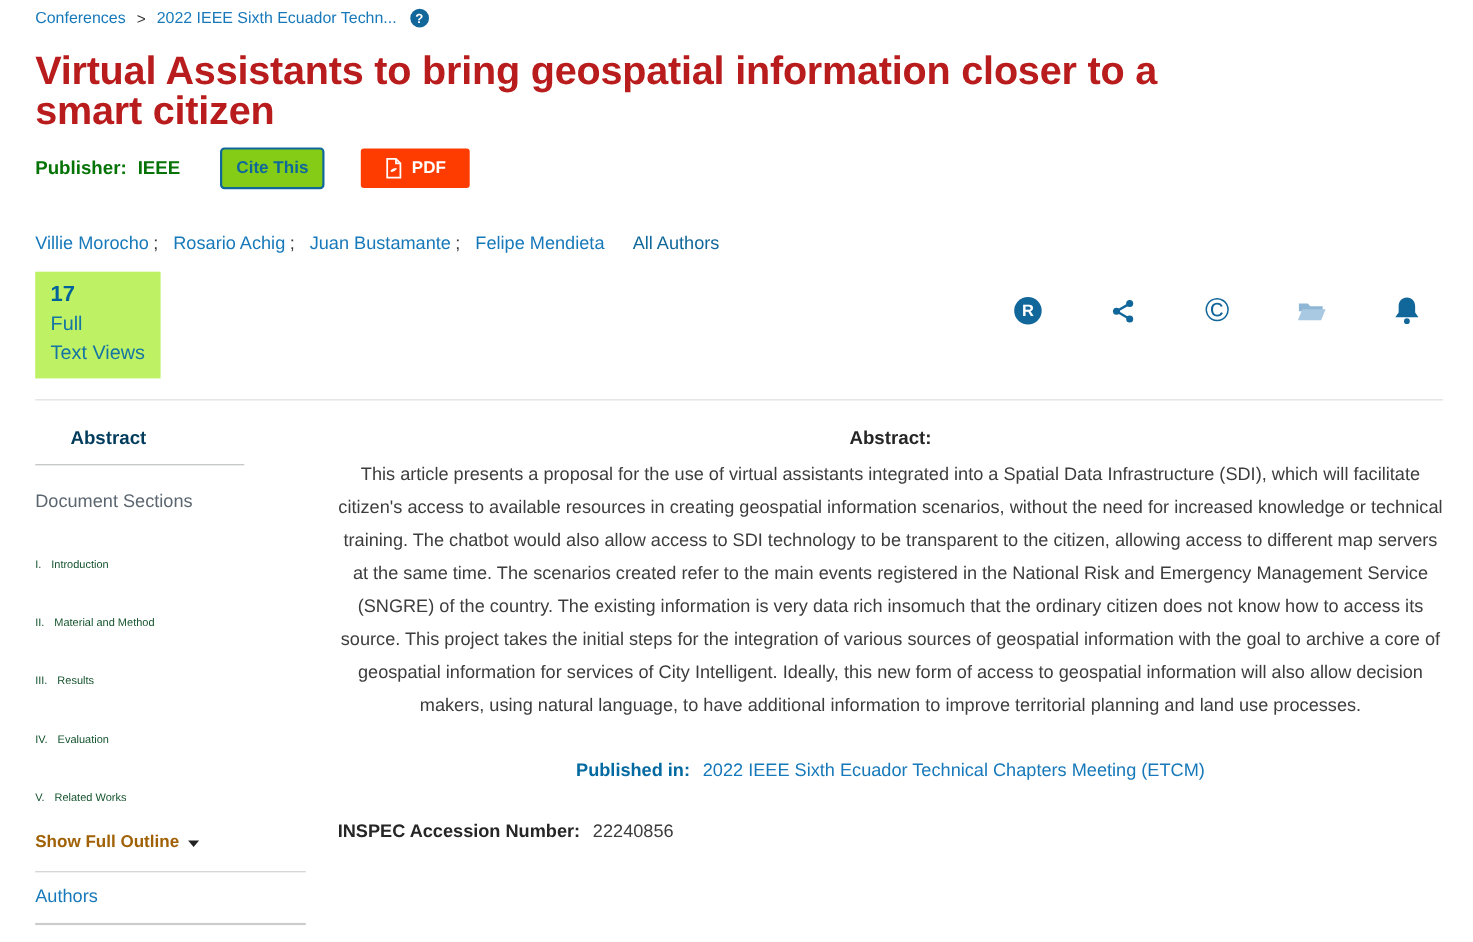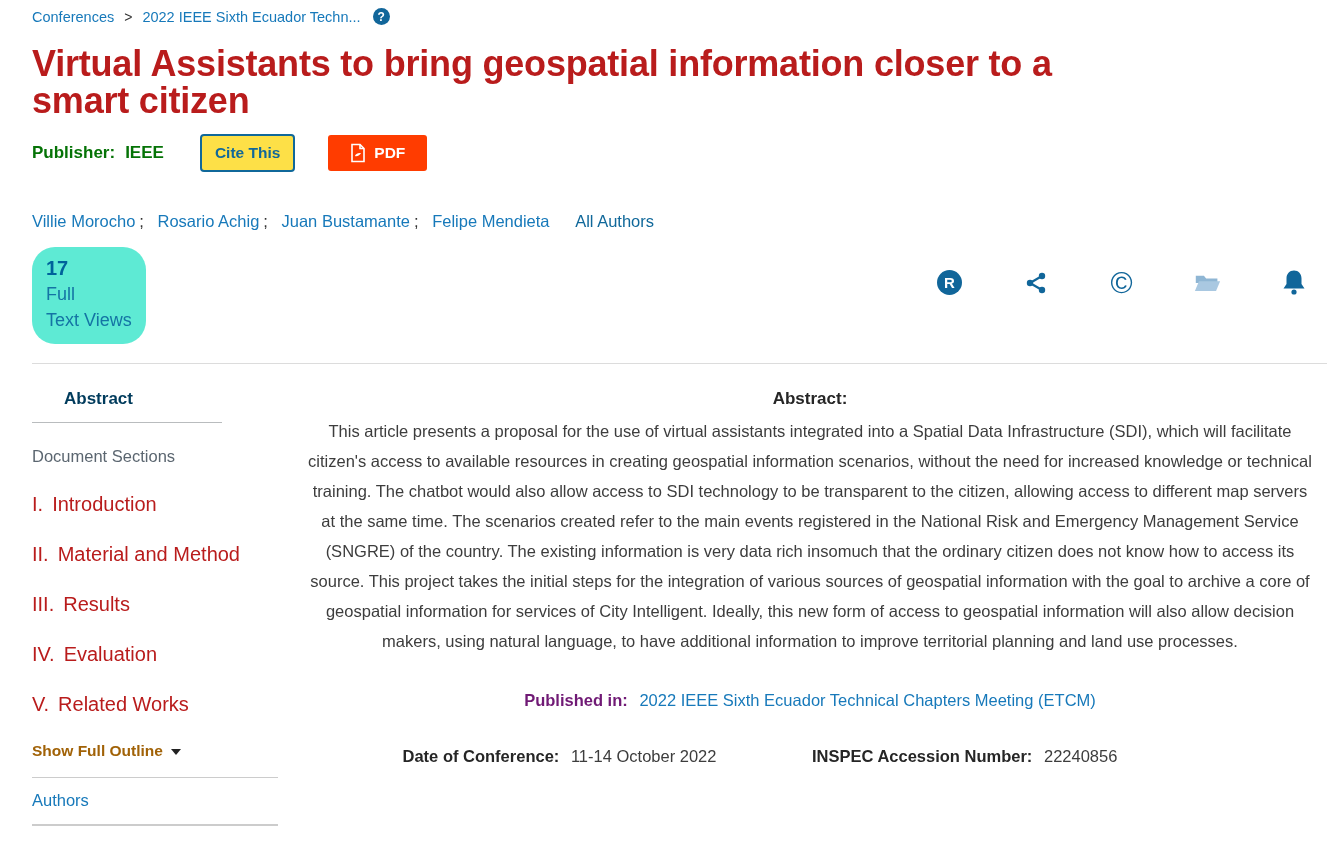--- a/index.html
+++ b/index.html
@@ -2,21 +2,21 @@
 <html><head>
 <meta charset="utf-8">
 <style>
   * { margin: 0; padding: 0; box-sizing: border-box; }
   html, body { background: #ffffff; }
   body {
     width: 1339px; height: 856px; overflow: hidden;
     font-family: "Liberation Sans", "DejaVu Sans", sans-serif;
     color: #3d3d3d;
   }
-  .page { padding: 8px 12px 0 32px; }
+  .page { padding: 8px 27px 0 32px; }
   a { text-decoration: none; cursor: pointer; }
 
   
   .breadcrumb { font-size: 14.5px; display: flex; align-items: center; }
   .breadcrumb a { color: #1779ba; }
   .breadcrumb .sep { color: #333; margin: 0 10px; font-size: 14px; }
   .help-icon {
     display: inline-flex; align-items: center; justify-content: center;
     width: 17px; height: 17px; margin-left: 12px; border-radius: 50%;
     background: #11669a; color: #fff; font-size: 12px; font-weight: bold;
@@ -28,42 +28,42 @@
     font-size: 36px; line-height: 37px; font-weight: 700; color: #b91c1c;
     letter-spacing: -0.2px;
   }
 
   
   .publisher-row { margin-top: 15px; display: flex; align-items: center; height: 38px; }
   .pub-label, .pub-name { color: #057306; font-weight: 700; font-size: 17px; }
   .pub-name { margin-left: 10px; }
   .cite-btn {
     margin-left: 36px; padding: 8px 13px;
-    border: 2px solid #10689a; border-radius: 4px; background: #fde047;
+    border: 2px solid #10689a; border-radius: 4px; background: #84cc16;
     color: #10689a; font-weight: 700; font-size: 15.5px; cursor: pointer;
     font-family: inherit;
   }
   .pdf-btn {
     margin-left: 33px; padding: 8px 22px;
     border: none; border-radius: 3px; background: #ff3c00;
     color: #fff; font-weight: 700; font-size: 15.5px; cursor: pointer;
     display: inline-flex; align-items: center; gap: 8px;
     font-family: inherit;
   }
 
   
   .authors-row { margin-top: 40px; font-size: 16.5px; }
   .authors-row a.author { color: #1779ba; }
   .authors-row .semi { color: #333; margin: 0 9px 0 4px; }
   .all-authors { color: #10689a; font-weight: 400; margin-left: 21px; }
 
   
   .metrics-row { margin-top: 16px; display: flex; justify-content: space-between; align-items: flex-start; }
   .views-box {
-    background: #5eead4; padding: 9px 14px 12px 14px; min-width: 105px; border-radius: 23px;
+    background: #bef264; padding: 9px 14px 12px 14px; min-width: 105px;
   }
   .views-count { color: #00629b; font-weight: 700; font-size: 20px; line-height: 24px; }
   .views-line { color: #1474a4; font-size: 18px; line-height: 23px; margin-top: 3px; }
   .toolbar-icons { display: flex; align-items: center; gap: 59px; margin-top: 22px; margin-right: 20px; }
   .tb-icon { width: 27px; height: 27px; display: inline-flex; align-items: center; justify-content: center; cursor: pointer; }
   .reg-circle {
     width: 25px; height: 25px; border-radius: 50%; background: #11669a;
     color: #fff; font-weight: 700; font-size: 15px;
     display: inline-flex; align-items: center; justify-content: center;
   }
@@ -77,40 +77,40 @@
   .sidebar { width: 246px; flex: 0 0 246px; }
   .main { flex: 1; margin-left: 29px; max-width: 1006px; text-align: center; }
 
   
   .sb-active-tab {
     padding: 25px 0 13px 32px; font-size: 17px; font-weight: 700; color: #003b5c;
     cursor: pointer;
   }
   .sb-active-underline { border: none; border-top: 1px solid #b9bcbe; width: 190px; }
   .sb-doc-sections { margin-top: 24px; font-size: 16.5px; color: #5b6670; }
-  .sb-section { margin-top: 27px; font-size: 20px; color: #b91c1c; cursor: pointer; }
+  .sb-section { margin-top: 42px; font-size: 10px; color: #14532d; cursor: pointer; }
   .sb-section .num { display: inline-block; }
   .sb-section .lbl { margin-left: 9px; }
   .sb-outline-toggle {
     margin-top: 26px; font-size: 15.5px; font-weight: 700; color: #a16207;
     cursor: pointer; display: flex; align-items: center;
   }
   .caret-down {
     width: 0; height: 0; margin-left: 8px; margin-top: 2px;
     border-left: 5px solid transparent; border-right: 5px solid transparent;
     border-top: 6px solid #222;
   }
   .sb-divider { border: none; border-top: 1px solid #cccccc; margin-top: 17px; }
   .sb-link { display: block; padding: 13px 0 14px 0; font-size: 16.5px; color: #1779ba; }
 
   
   .abstract-heading { padding-top: 25px; font-size: 17px; font-weight: 700; color: #262626; }
   .abstract-text { margin-top: 7px; font-size: 16.5px; line-height: 30px; color: #3d3d3d; }
   .published-row { margin-top: 35px; font-size: 16.5px; }
-  .published-row .lbl { font-weight: 700; color: #701a75; }
+  .published-row .lbl { font-weight: 700; color: #0369a1; }
   .published-row a { color: #1779ba; margin-left: 7px; }
   .meta-row { margin-top: 37px; display: flex; font-size: 16.5px; }
   .meta-col-left { width: 505px; flex: 0 0 505px; }
   .meta-lbl { font-weight: 700; color: #262626; }
   .meta-val { color: #3d3d3d; margin-left: 7px; }
 </style>
 </head>
 <body>
 
 <div class="page">
@@ -223,24 +223,20 @@
     <div class="main">
       <div class="abstract-heading">Abstract:</div>
       <p class="abstract-text">This article presents a proposal for the use of virtual assistants integrated into a Spatial Data Infrastructure (SDI), which will facilitate citizen's access to available resources in creating geospatial information scenarios, without the need for increased knowledge or technical training. The chatbot would also allow access to SDI technology to be transparent to the citizen, allowing access to different map servers at the same time. The scenarios created refer to the main events registered in the National Risk and Emergency Management Service (SNGRE) of the country. The existing information is very data rich insomuch that the ordinary citizen does not know how to access its source. This project takes the initial steps for the integration of various sources of geospatial information with the goal to archive a core of geospatial information for services of City Intelligent. Ideally, this new form of access to geospatial information will also allow decision makers, using natural language, to have additional information to improve territorial planning and land use processes.</p>
 
       <div class="published-row">
         <span class="lbl">Published in:</span>
         <a>2022 IEEE Sixth Ecuador Technical Chapters Meeting (ETCM)</a>
       </div>
 
       <div class="meta-row">
-        <div class="meta-col-left">
-          <span class="meta-lbl">Date of Conference:</span>
-          <span class="meta-val">11-14 October 2022</span>
-        </div>
         <div>
           <span class="meta-lbl">INSPEC Accession Number:</span>
           <span class="meta-val">22240856</span>
         </div>
       </div>
     </div>
   </div>
 </div>
 
 </body></html>

